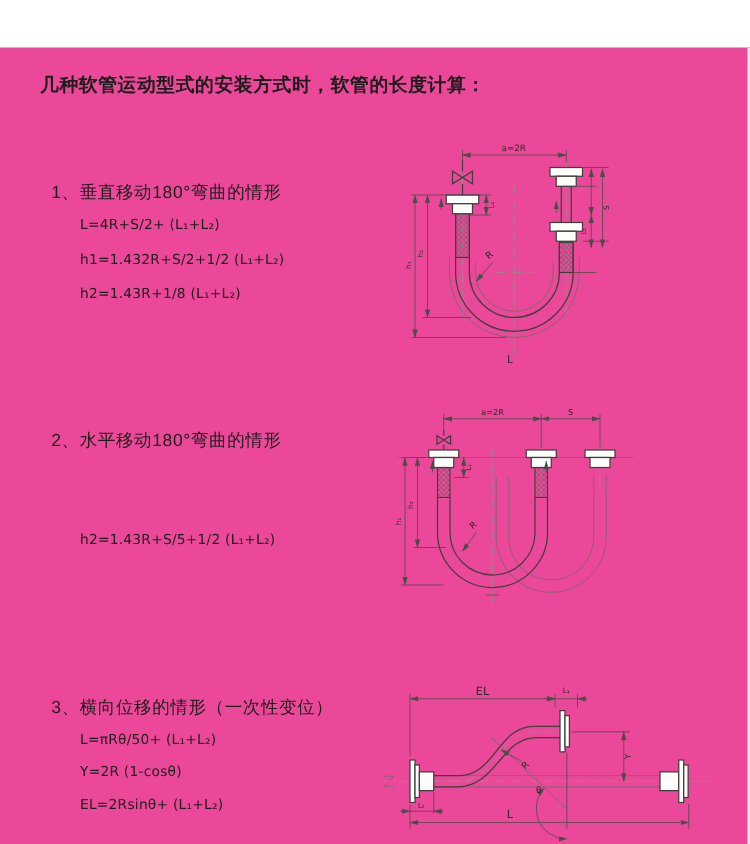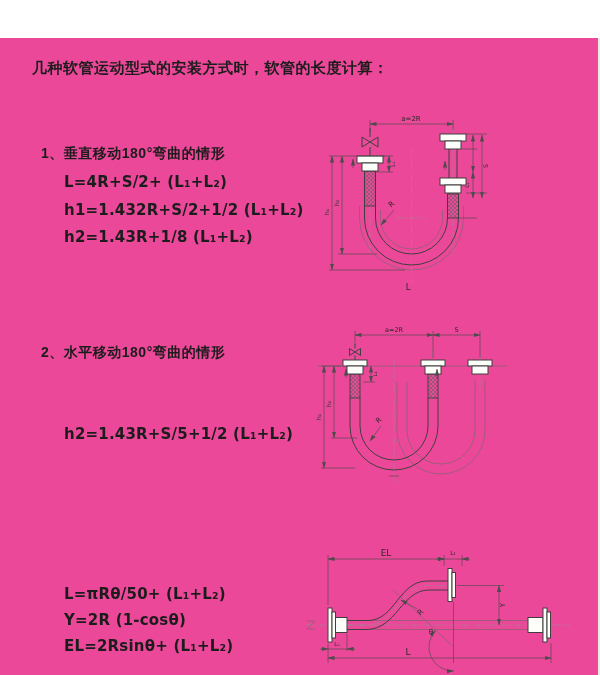--- a/index.html
+++ b/index.html
@@ -7,24 +7,24 @@
     position:relative;width:600px;height:675px;background:#ec4899;
     font-family:"Liberation Sans",sans-serif;color:#1c1c1c;overflow:hidden;margin-top:38px;
   }
   .edge-bottom{position:absolute;left:0;right:0;bottom:0;height:4px;background:#d8d7d2;}
   .edge-right{position:absolute;top:0;bottom:0;right:0;width:2px;background:#eceae6;}
   .title{
     position:absolute;left:32px;top:21px;font-size:15px;font-weight:bold;
     letter-spacing:0.5px;white-space:nowrap;
   }
   .sec-heading{
-    position:absolute;font-size:14px;font-weight:bold;letter-spacing:0.5px;white-space:nowrap;text-align:right;
+    position:absolute;font-size:14px;font-weight:normal;letter-spacing:0.5px;white-space:nowrap;text-align:right;
   }
   .formula{
-    position:absolute;font-size:15px;font-weight:700;letter-spacing:0.2px;white-space:nowrap;
+    position:absolute;font-size:11px;font-weight:400;letter-spacing:0.2px;white-space:nowrap;
     font-family:"DejaVu Sans","Liberation Sans",sans-serif;
   }
   .diag{position:absolute;}
   
   .ln{stroke:#3f3f3f;stroke-width:1;fill:none;}
   .tn{stroke:#6a6a6a;stroke-width:.6;fill:none;}
   .dm{stroke:#4c4c4c;stroke-width:.65;fill:none;}
   .cl{stroke:#909090;stroke-width:.6;fill:none;stroke-dasharray:7 2.2 1.6 2.2;}
   .fit{fill:#fdfdfa;stroke:#3f3f3f;stroke-width:1;}
   text.lbl{fill:#2a2a2a;font-family:"DejaVu Sans","Liberation Sans",sans-serif;}
@@ -37,20 +37,21 @@
   <div class="title">几种软管运动型式的安装方式时，软管的长度计算：</div>
 
   <div class="sec-heading" style="left:41px;top:107px">1、垂直移动180°弯曲的情形</div>
   <div class="formula" style="left:64px;top:135px">L=4R+S/2+ (L₁+L₂)</div>
   <div class="formula" style="left:64px;top:163px">h1=1.432R+S/2+1/2 (L₁+L₂)</div>
   <div class="formula" style="left:64px;top:190px">h2=1.43R+1/8 (L₁+L₂)</div>
 
   <div class="sec-heading" style="left:41px;top:306px">2、水平移动180°弯曲的情形</div>
   <div class="formula" style="left:64px;top:387px">h2=1.43R+S/5+1/2 (L₁+L₂)</div>
 
+  <div class="sec-heading" style="left:41px;top:519px">3、横向位移的情形（一次性变位）</div>
   <div class="formula" style="left:64px;top:547px">L=πRθ/50+ (L₁+L₂)</div>
   <div class="formula" style="left:64px;top:573px">Y=2R (1-cosθ)</div>
   <div class="formula" style="left:64px;top:599px">EL=2Rsinθ+ (L₁+L₂)</div>
 
   <svg class="diag" style="left:305px;top:68px" width="250" height="195" viewBox="0 0 250 195">
     <defs>
       <pattern id="ht1" patternUnits="userSpaceOnUse" width="4" height="4">
         <path d="M0,4 L4,0 M0,0 L4,4" stroke="#5a5a5a" stroke-width="0.5"></path>
       </pattern>
       <marker id="m1e" markerUnits="userSpaceOnUse" markerWidth="7" markerHeight="5" refX="6.5" refY="2.5" orient="auto">

